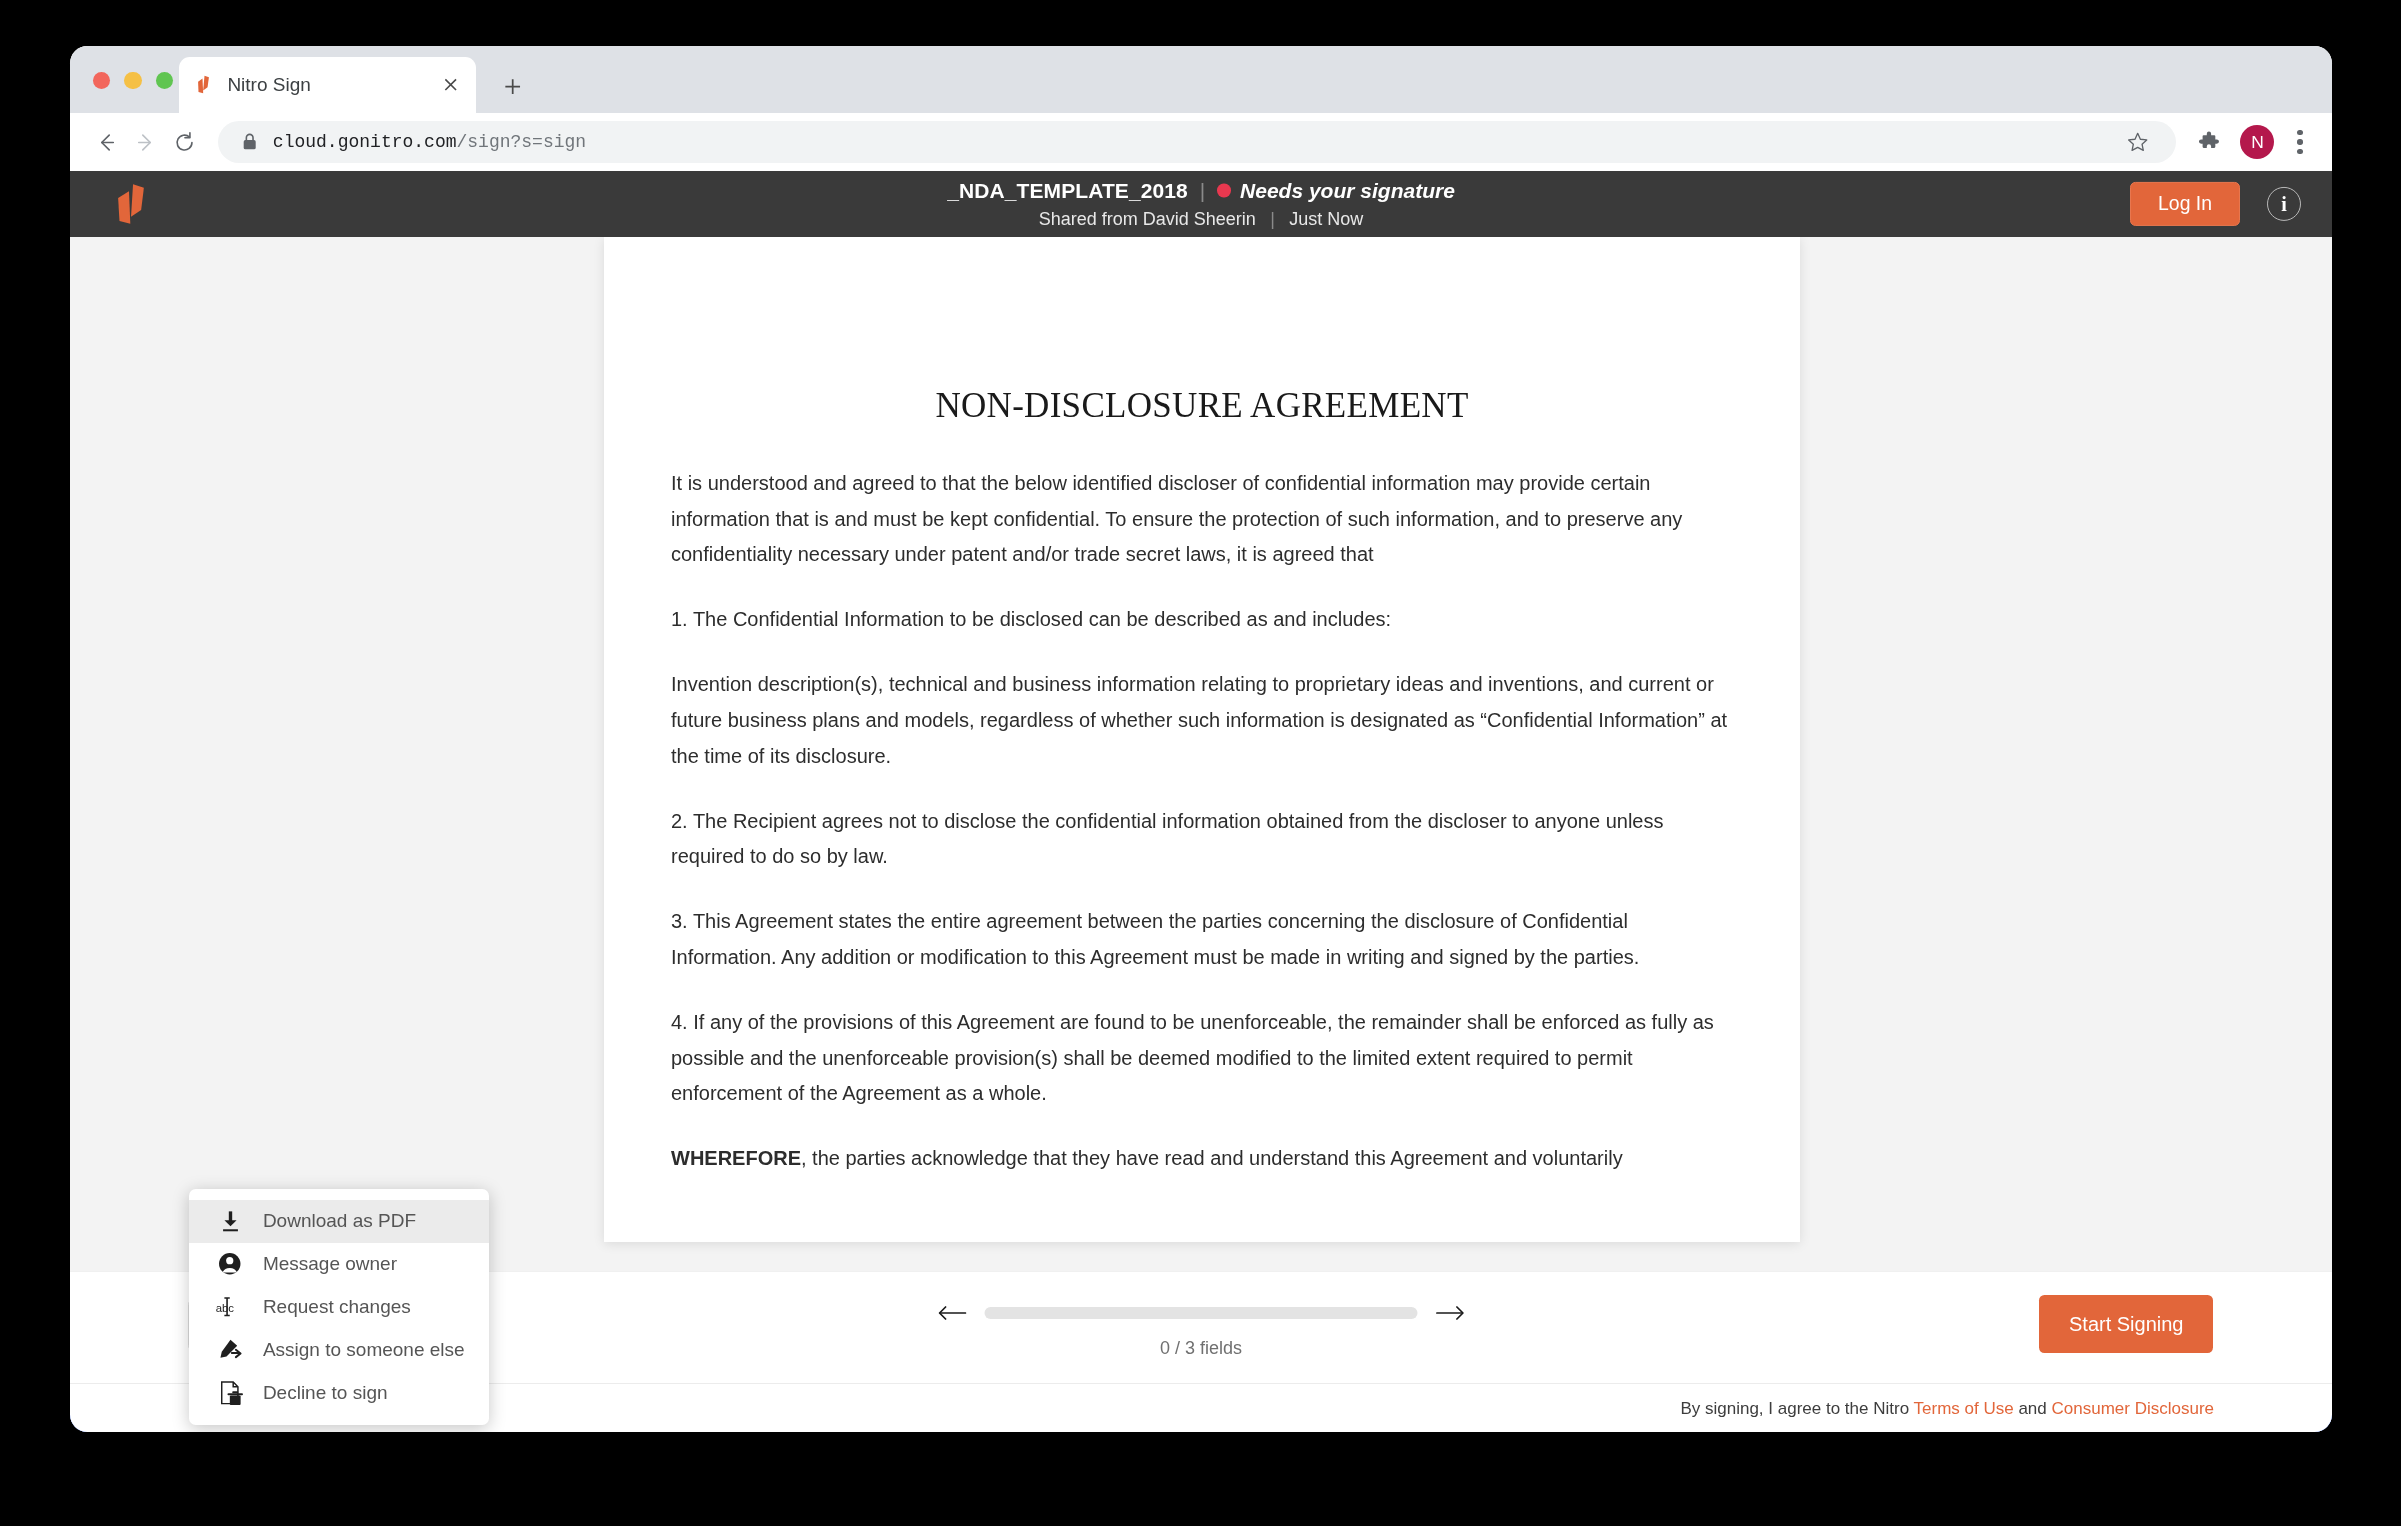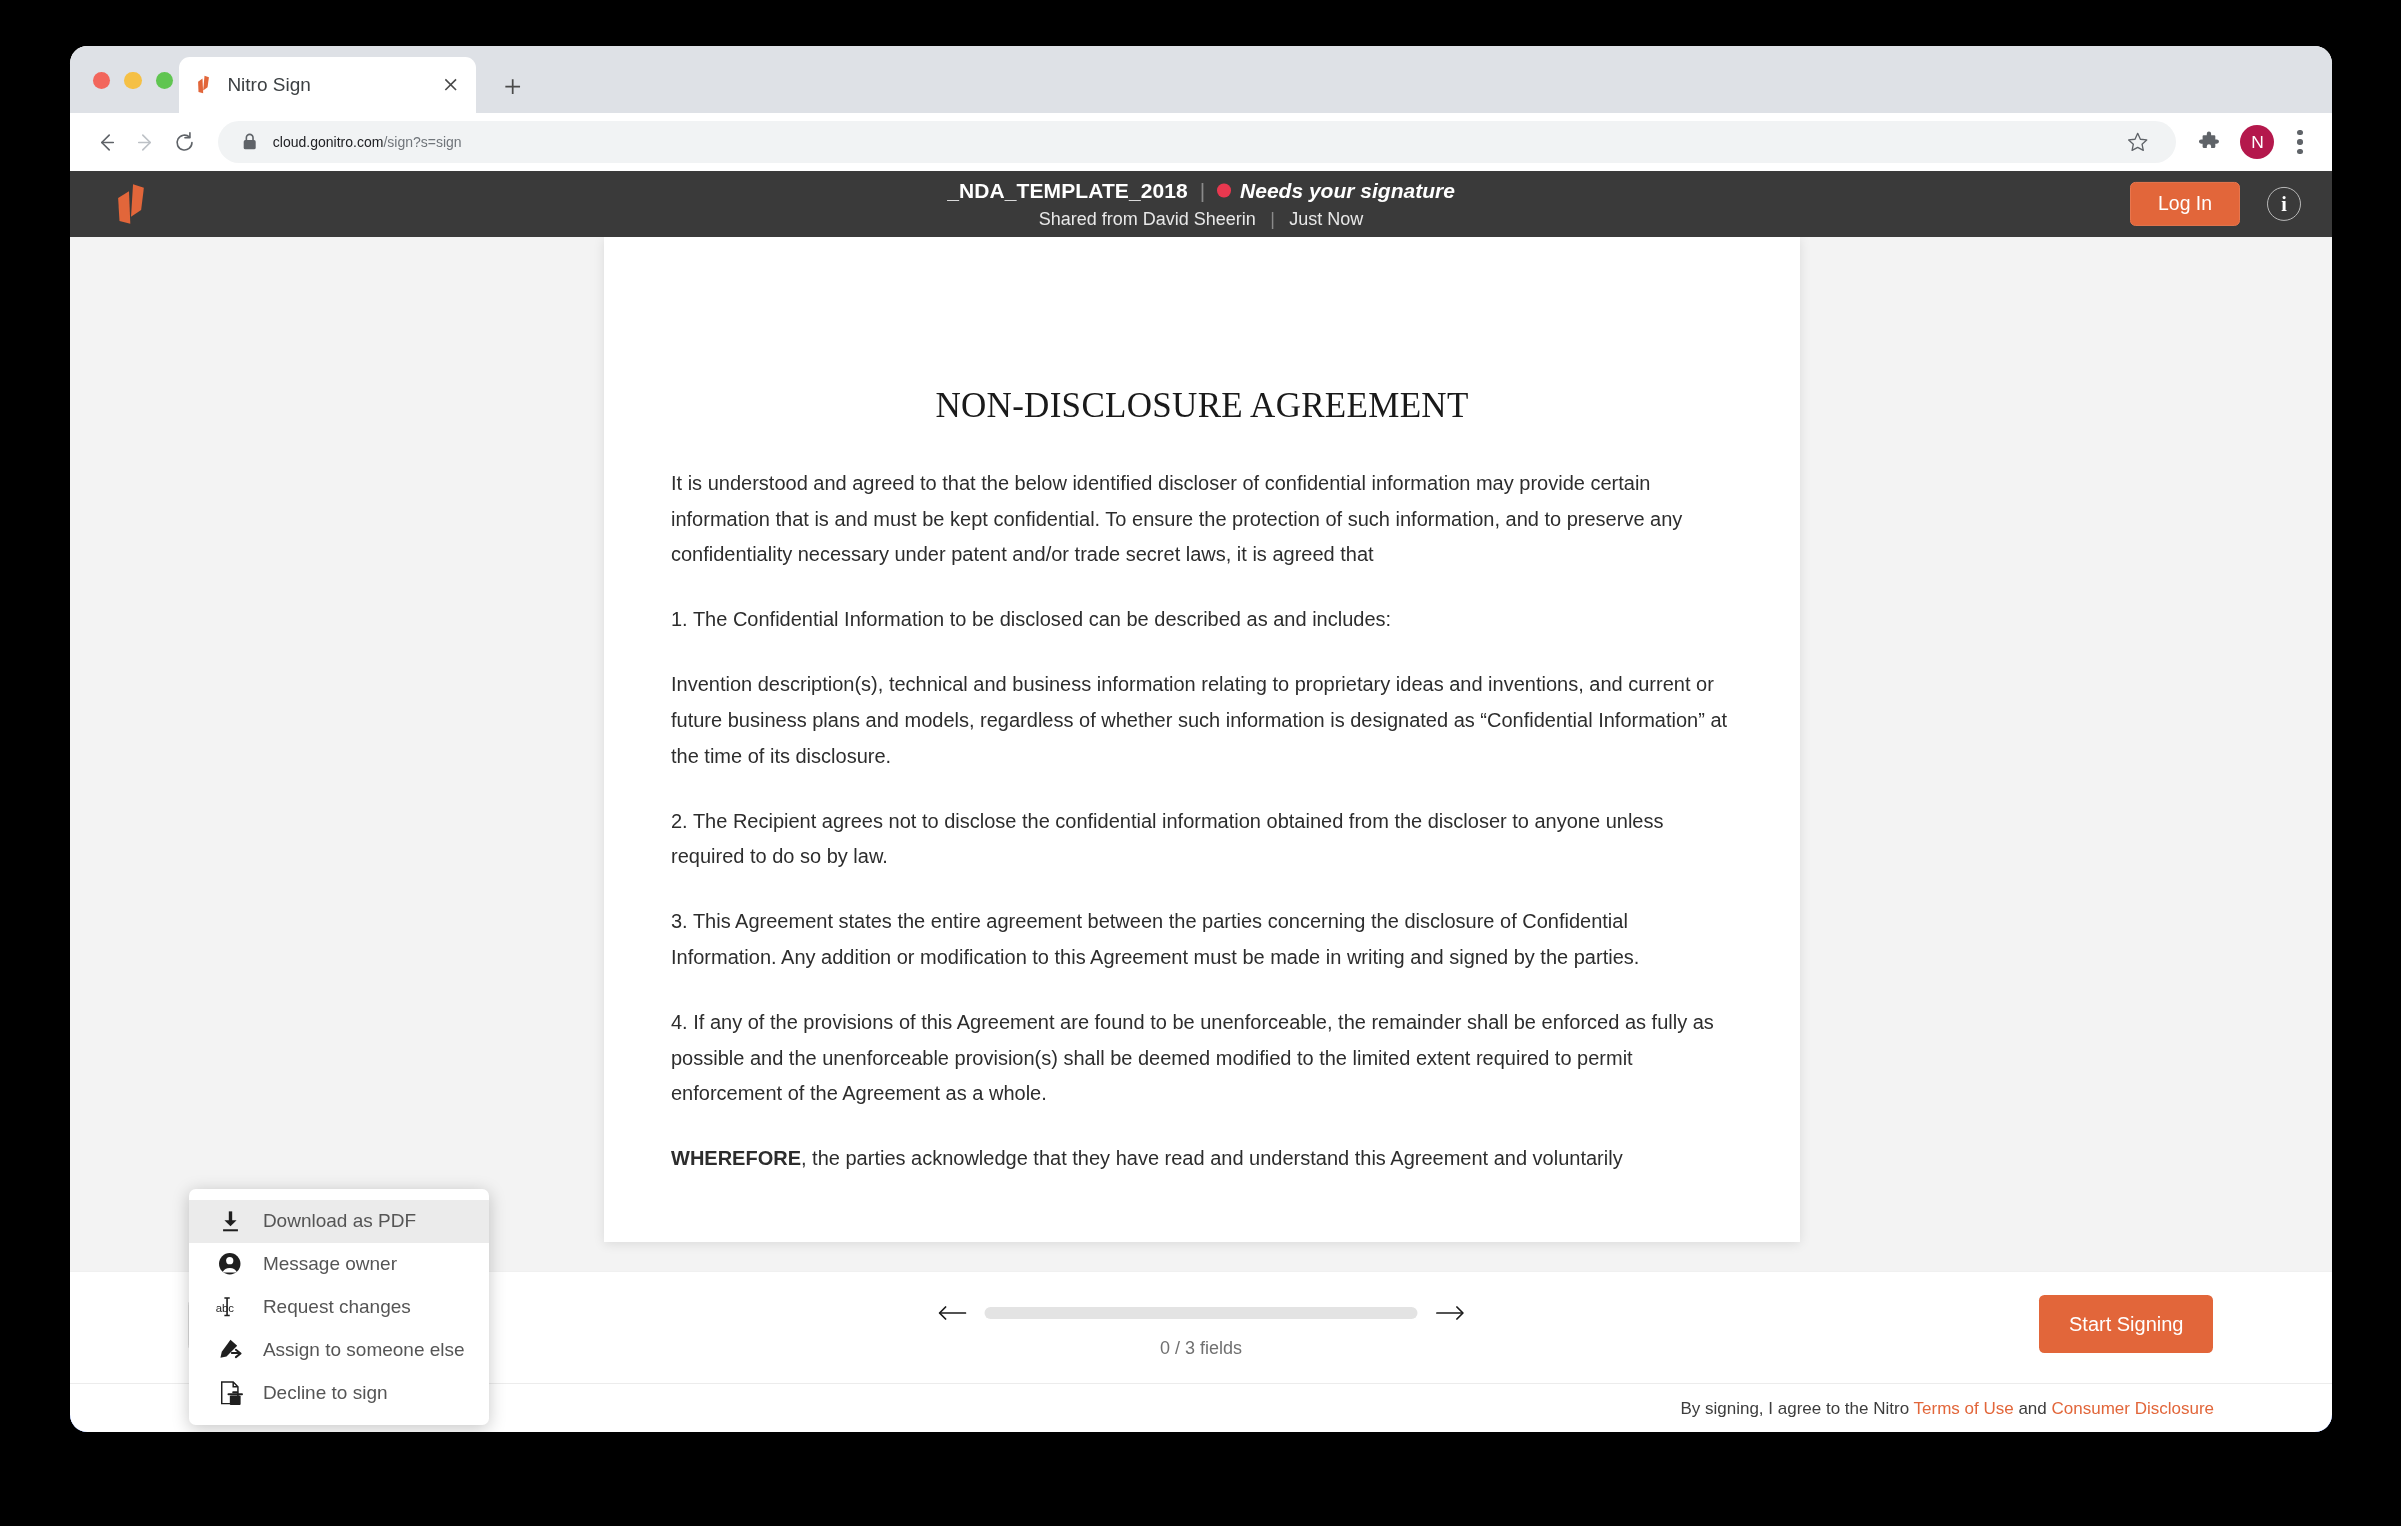--- a/index.html
+++ b/index.html
@@ -106,23 +106,24 @@
     height: 42px;
     background: #f1f3f4;
     border-radius: 21px;
     display: flex;
     align-items: center;
     padding: 0 23px;
     box-sizing: border-box;
   }
   .omni-lock { margin-right: 14.7px; display:flex; align-items:center; }
   .omni-url {
-    font-size: 14px;
+    font-size: 18px;
     color: #202124;
     white-space: nowrap;
+    font-family: Liberation Mono, monospace;
   }
   .omni-url .dim { color: #70757a; }
   .omni-star {
     margin-left: auto;
     display:flex; align-items:center; justify-content:center;
     width: 29.5px; height: 29.5px; color: #5f6368;
   }
   .tb-icon {
     width: 38px; height: 38px;
     display: flex; align-items: center; justify-content: center;

